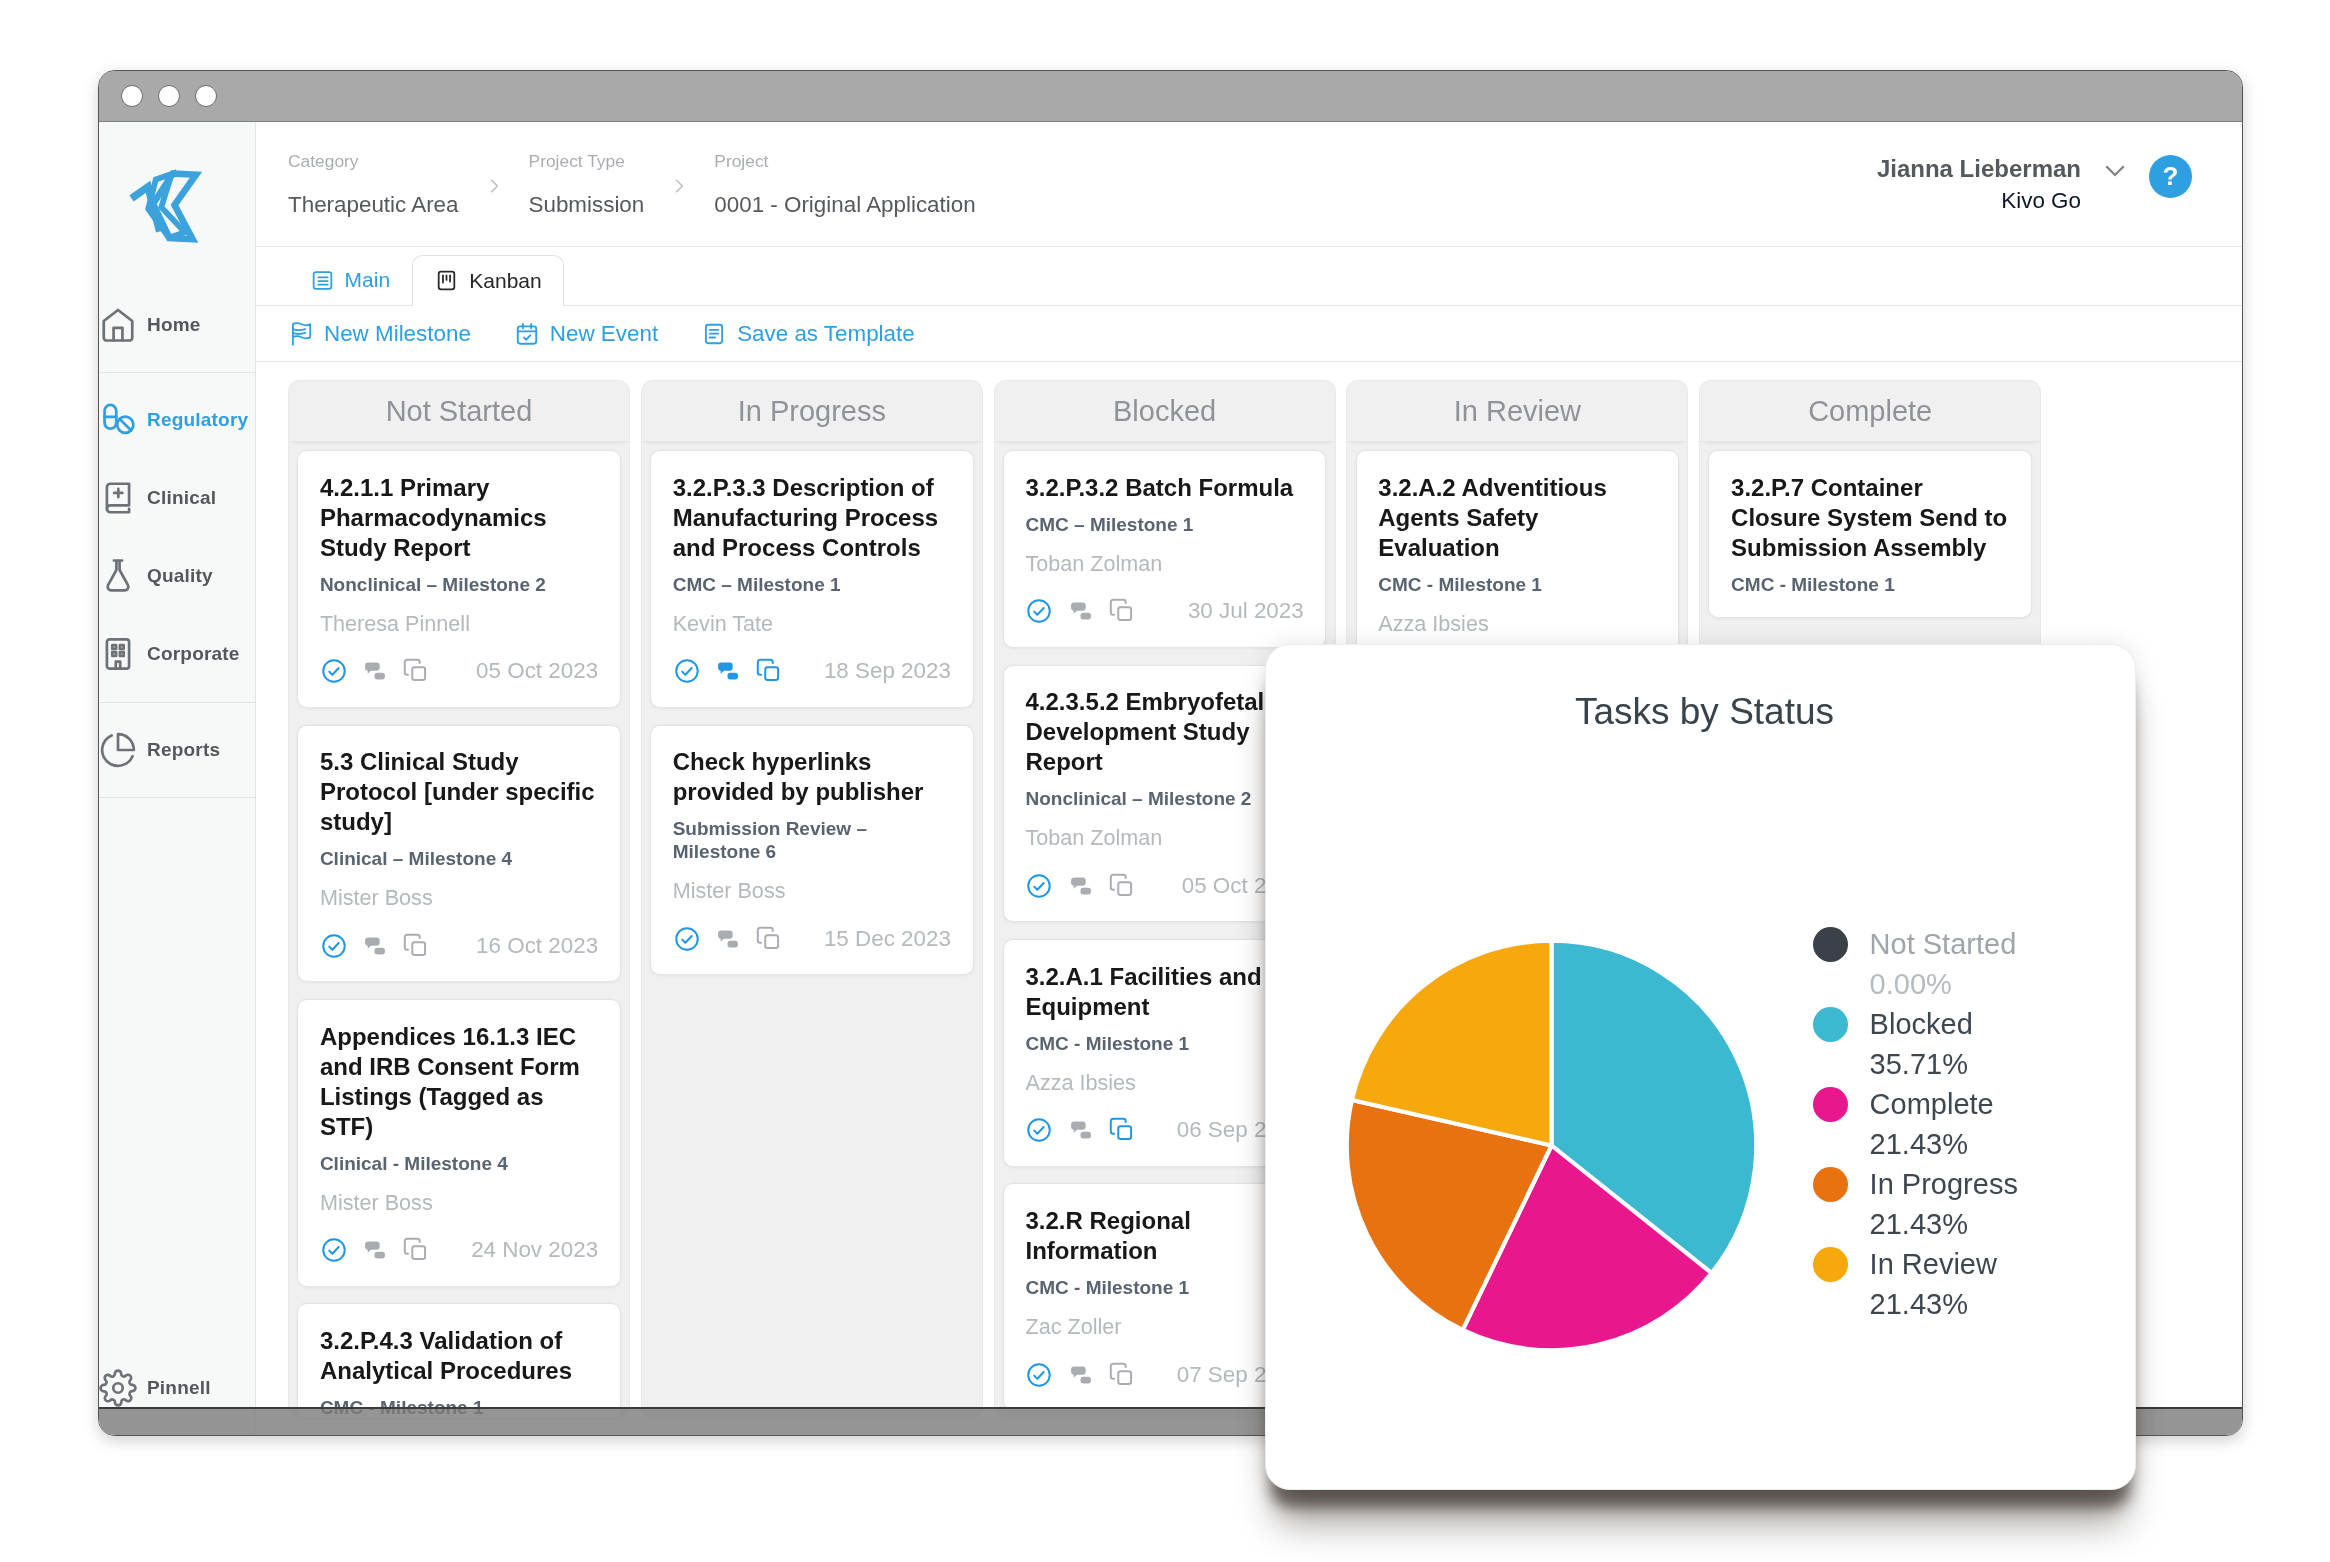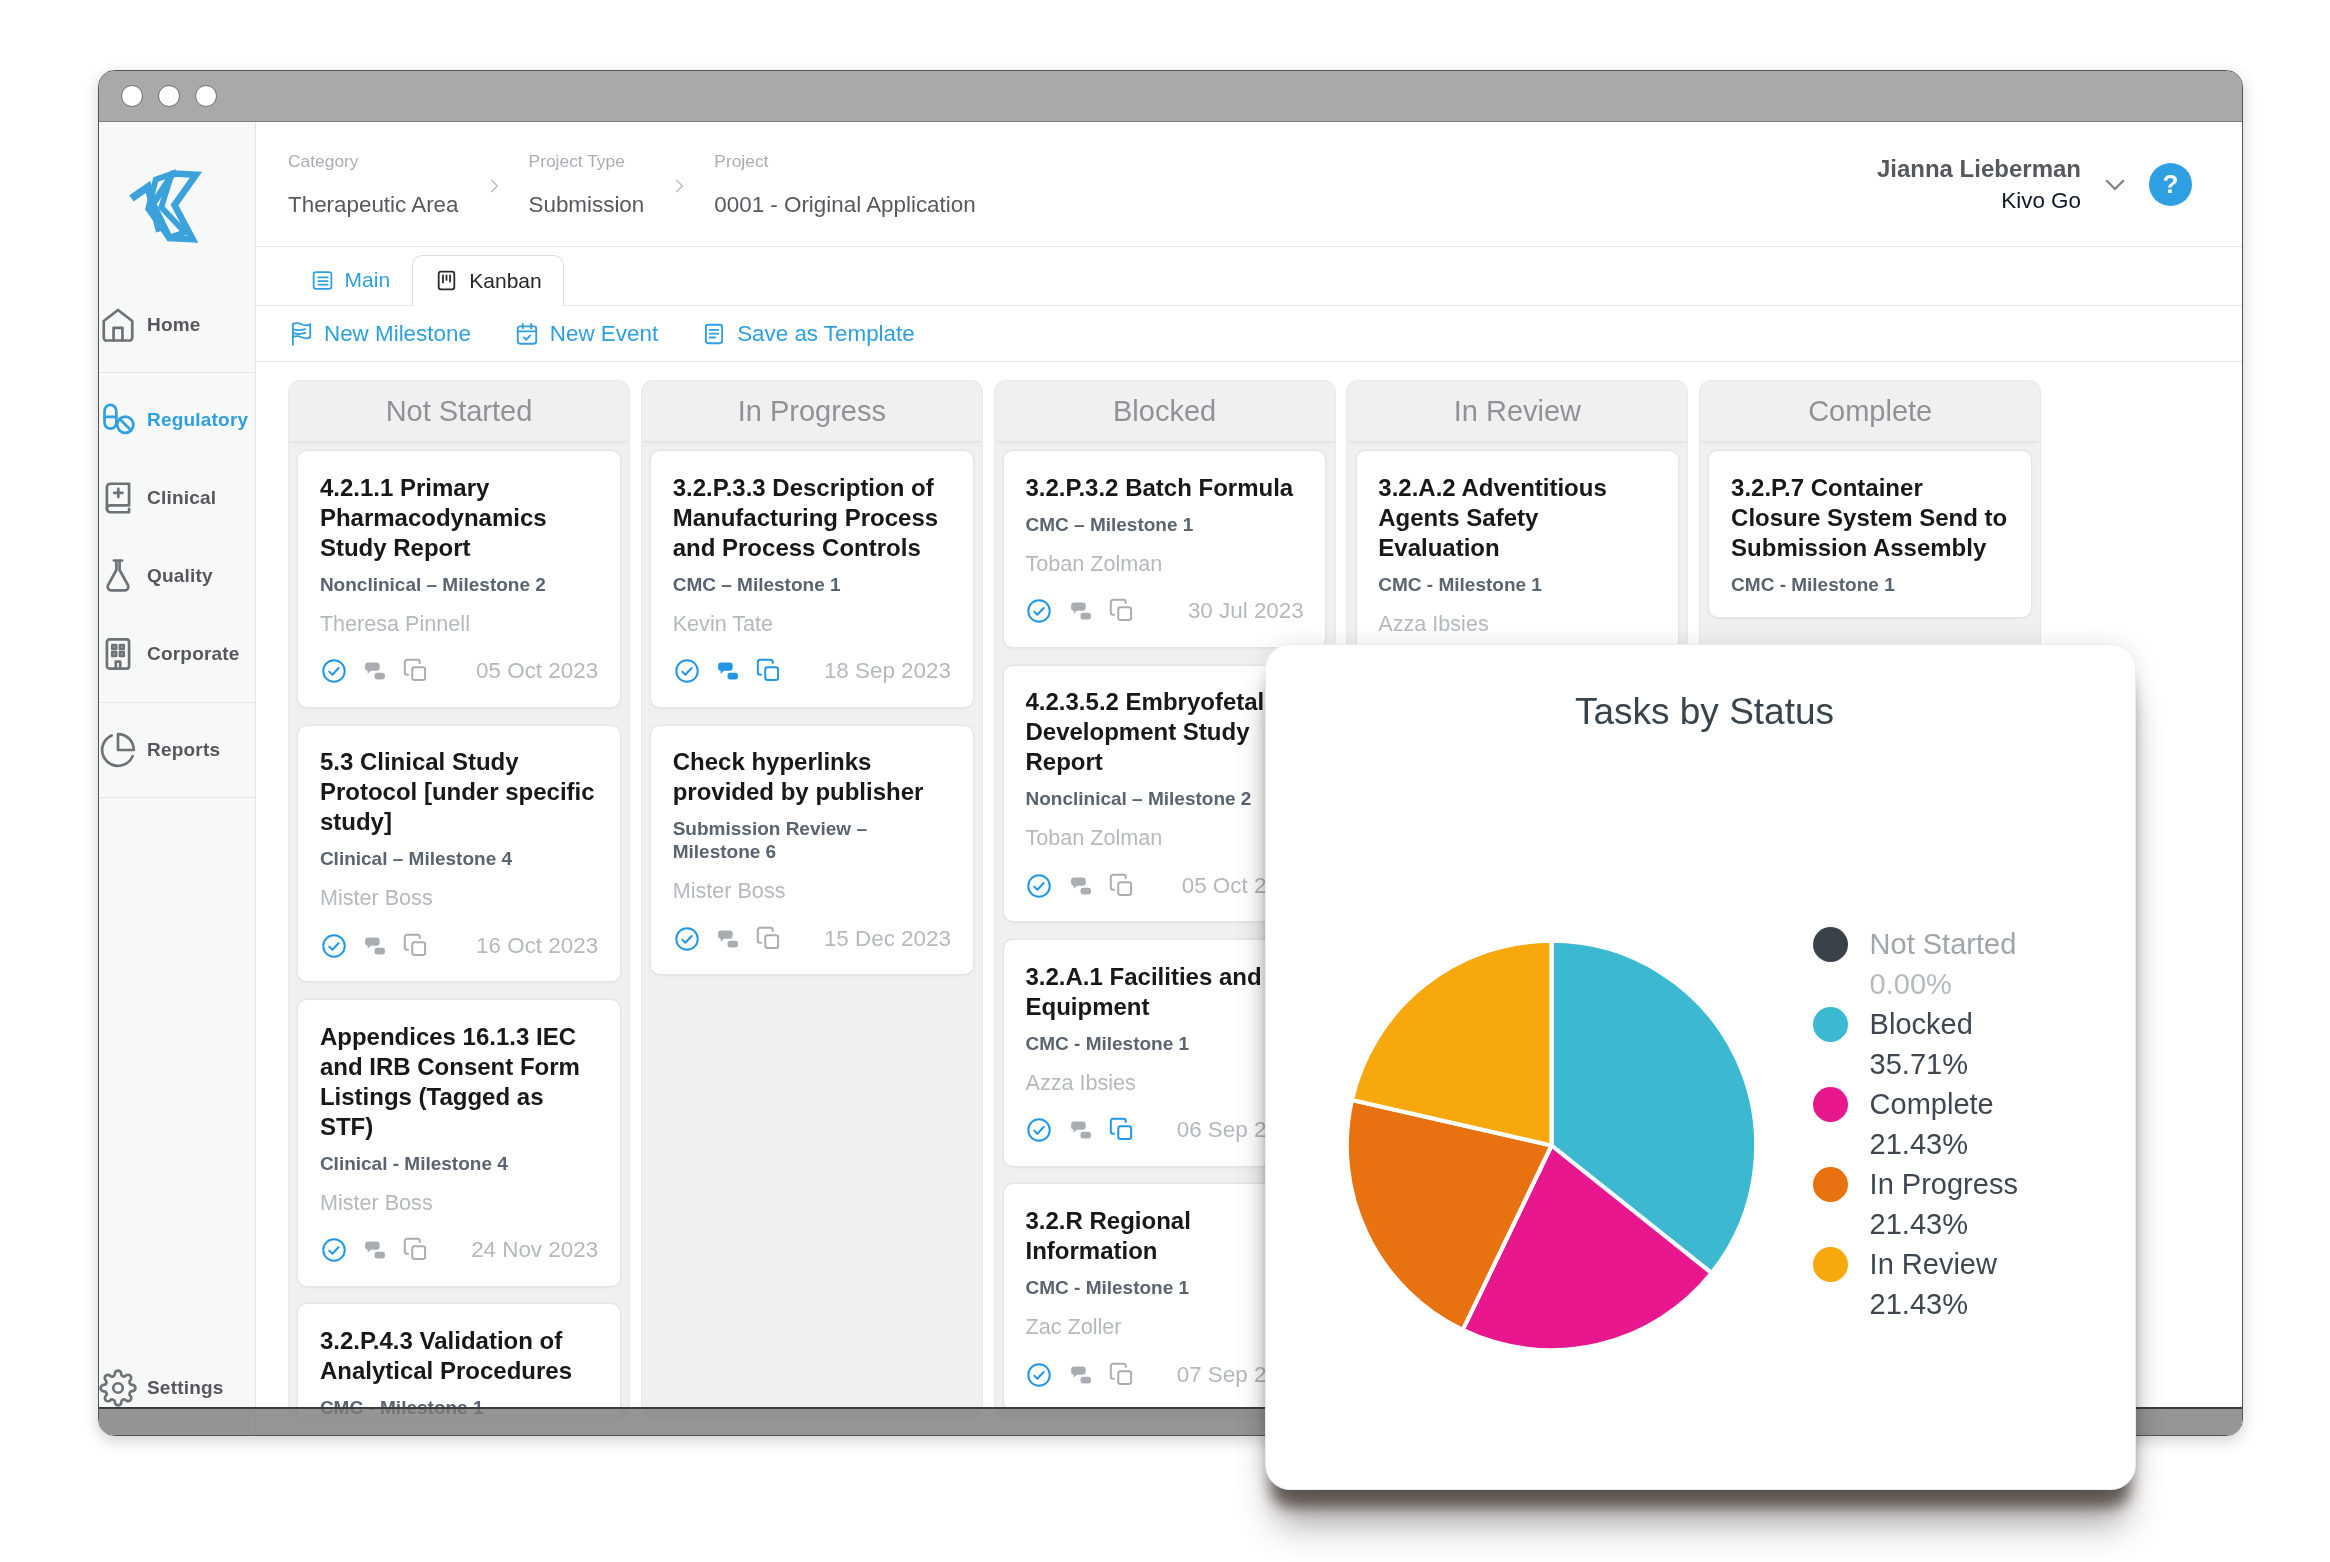--- a/index.html
+++ b/index.html
@@ -23,21 +23,21 @@
   .side-push{margin-top:auto;}
   .side-item.settings{padding-bottom:28px;}
 
   
   .main{flex:1;display:flex;flex-direction:column;min-width:0;}
   .crumb-row{height:124px;border-bottom:0.8px solid #e8e8ea;display:flex;align-items:center;padding:0 50px 0 32px;}
   .crumbs{display:flex;align-items:center;gap:25px;}
   .crumb .cl{font-size:17.4px;color:#a9adb2;margin-bottom:20px;}
   .crumb .cv{font-size:22.4px;color:#55595e;}
   .crumb-sep{color:#b8bcc0;display:flex;align-items:flex-start;padding-top:3.3px;}
-  .hdr-right{margin-left:auto;display:flex;align-items:center;gap:19px;}
+  .hdr-right{margin-left:auto;display:flex;align-items:flex-start;gap:19px;}
   .user-name{font-size:24px;font-weight:700;color:#55595e;text-align:right;margin-bottom:5px;}
   .user-org{font-size:22.4px;color:#0f172a;text-align:right;}
   .chev-down{color:#7d8186;}
   .help-btn{width:43px;height:43px;border-radius:50%;background:#2e9fe0;color:#fff;font-size:26px;font-weight:700;
             display:flex;align-items:center;justify-content:center;cursor:pointer;}
 
   .tab-row{height:58px;border-bottom:0.8px solid #e5e5e7;display:flex;align-items:flex-end;padding-left:32px;position:relative;}
   .tab{display:flex;align-items:center;gap:10px;font-size:21px;color:#2e9fe0;padding:12.4px 21.6px;cursor:pointer;}
   .tab.active{color:#26282b;background:#fff;border:0.8px solid #e0e0e2;border-bottom:none;border-radius:10px 10px 0 0;
               position:relative;top:0.8px;}
@@ -154,21 +154,21 @@
                 <path d="M22 12A10 10 0 0 0 12 2v10z"></path>
               </svg>
               <div class="lbl">Reports</div>
             </div>
             <div class="side-div"></div>
             <div class="side-item side-push settings">
               <svg viewBox="0 0 24 24" width="38" height="38" fill="none" stroke="currentColor" stroke-width="1.7" stroke-linecap="round" stroke-linejoin="round">
                 <circle cx="12" cy="12" r="3"></circle>
                 <path d="M19.4 15a1.65 1.65 0 0 0 .33 1.82l.06.06a2 2 0 0 1 0 2.83 2 2 0 0 1-2.83 0l-.06-.06a1.65 1.65 0 0 0-1.82-.33 1.65 1.65 0 0 0-1 1.51V21a2 2 0 0 1-2 2 2 2 0 0 1-2-2v-.09A1.65 1.65 0 0 0 9 19.4a1.65 1.65 0 0 0-1.82.33l-.06.06a2 2 0 0 1-2.83 0 2 2 0 0 1 0-2.83l.06-.06a1.65 1.65 0 0 0 .33-1.82 1.65 1.65 0 0 0-1.51-1H3a2 2 0 0 1-2-2 2 2 0 0 1 2-2h.09A1.65 1.65 0 0 0 4.6 9a1.65 1.65 0 0 0-.33-1.82l-.06-.06a2 2 0 0 1 0-2.83 2 2 0 0 1 2.83 0l.06.06a1.65 1.65 0 0 0 1.82.33H9a1.65 1.65 0 0 0 1-1.51V3a2 2 0 0 1 2-2 2 2 0 0 1 2 2v.09a1.65 1.65 0 0 0 1 1.51 1.65 1.65 0 0 0 1.82-.33l.06-.06a2 2 0 0 1 2.83 0 2 2 0 0 1 0 2.83l-.06.06a1.65 1.65 0 0 0-.33 1.82V9a1.65 1.65 0 0 0 1.51 1H21a2 2 0 0 1 2 2 2 2 0 0 1-2 2h-.09a1.65 1.65 0 0 0-1.51 1z"></path>
               </svg>
-              <div class="lbl">Settings</div>
+              <div class="lbl">Pinnell</div>
             </div>
           </div>
       </div>
 
       <div class="main">
 
         <div class="crumb-row">
           <div class="crumbs" id="breadcrumb">
               <div class="crumb">
                 <div class="cl">Category</div>

